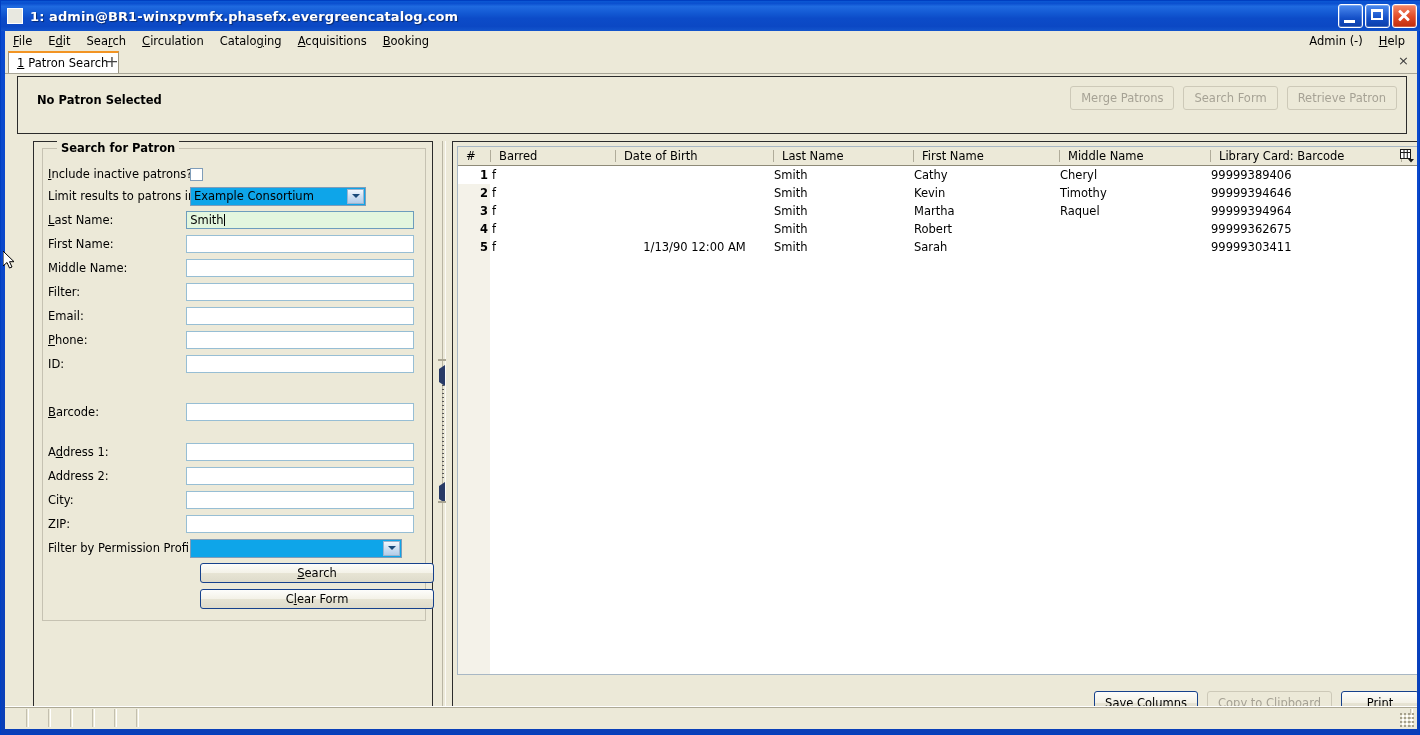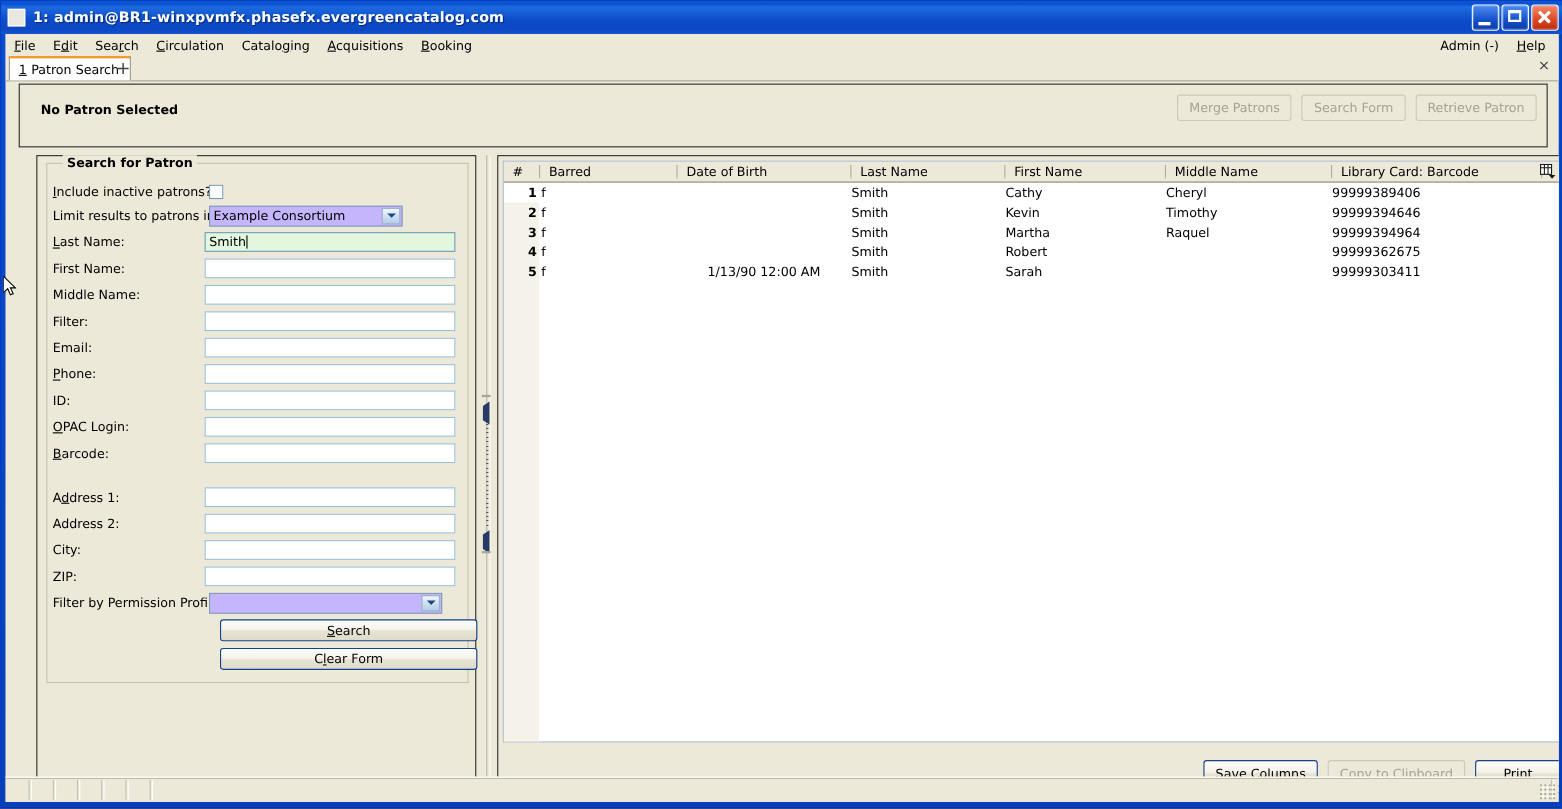--- a/index.html
+++ b/index.html
@@ -224,21 +224,21 @@
   }
   .finput.green { background: #e3f6de; border: 1px solid #6d9dbd; position: relative;}
   .caret {
     display:inline-block;
     width: 1px; height: 12px;
     background: #000;
     vertical-align: -2px;
   }
   .fselect {
     width: 176px; height: 19px;
-    background: #c4b5fd;
+    background: #0ea5e9;
     border: 1px solid #7f9db9;
     box-sizing: border-box;
     font-size: 11.5px;
     display: flex; align-items: center;
     padding-left: 3px;
     position: relative;
     color: #000;
   }
   .fselect.wide { width: 212px; }
   .fselect .arrow-box {
@@ -511,24 +511,20 @@
         <div class="frow" style="top:186px;">
           <div class="flabel"><span class="acc">P</span>hone:</div>
           <div class="finput"></div>
         </div>
 
         <div class="frow" style="top:210px;">
           <div class="flabel">ID:</div>
           <div class="finput"></div>
         </div>
 
-        <div class="frow" style="top:234px;">
-          <div class="flabel"><span class="acc">O</span>PAC Login:</div>
-          <div class="finput"></div>
-        </div>
 
         <div class="frow" style="top:258px;">
           <div class="flabel"><span class="acc">B</span>arcode:</div>
           <div class="finput"></div>
         </div>
 
         <div class="frow" style="top:298px;">
           <div class="flabel">A<span class="acc">d</span>dress 1:</div>
           <div class="finput"></div>
         </div>

